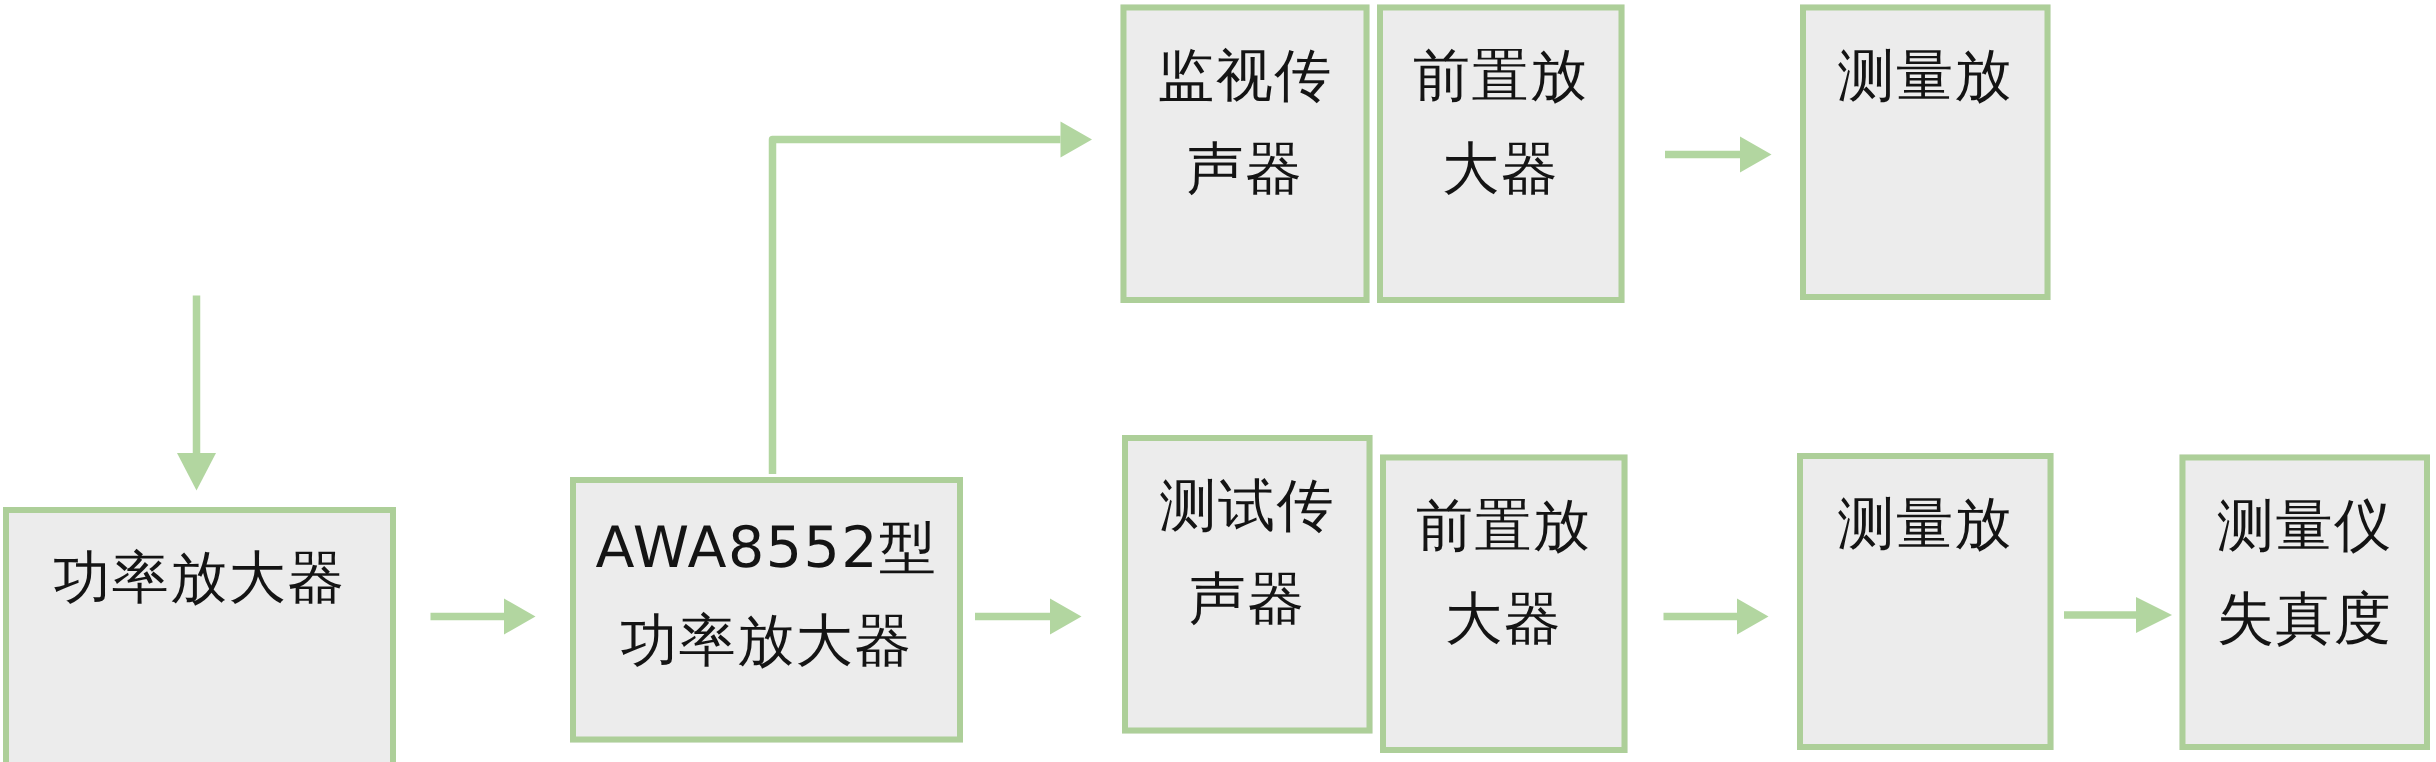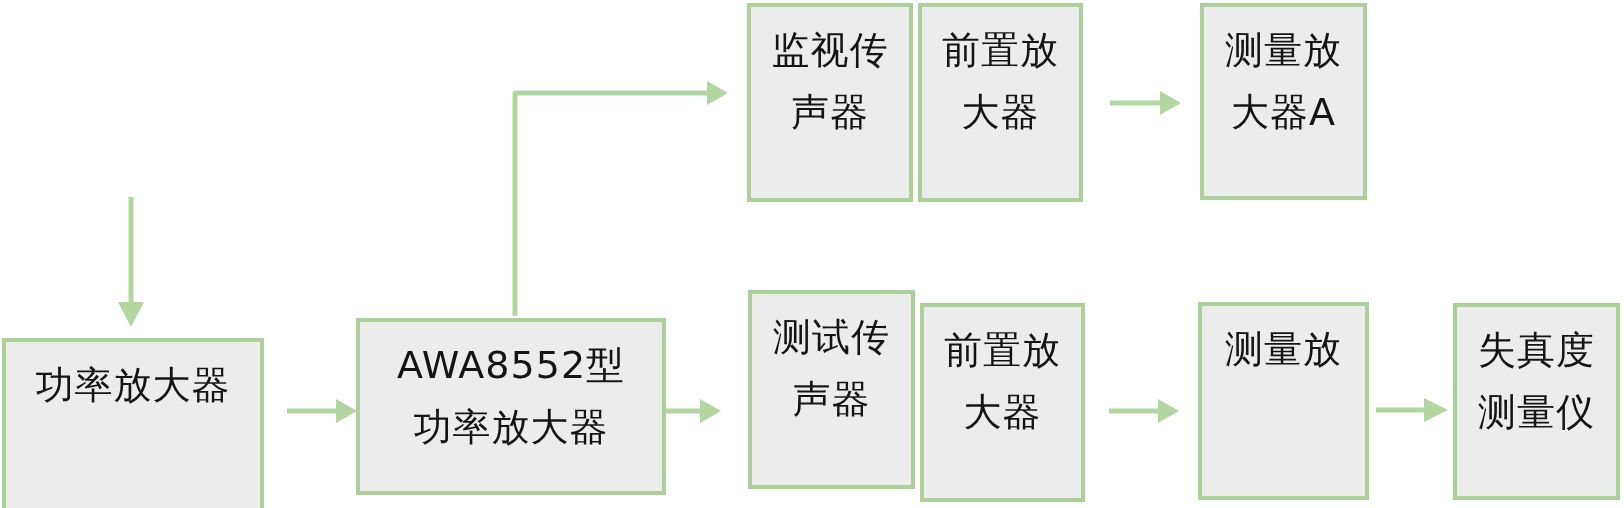--- a/index.html
+++ b/index.html
@@ -80,52 +80,51 @@
       <line class="astroke" x1="1376" y1="410" x2="1424" y2="410"></line>
       <polygon class="afill" points="1424,398 1424,422 1448,410"></polygon>
     </g>
   </svg>
 
 
   <div class="node" style="left:2px; top:338px; width:262px; height:188px;">
     <div class="line">功率放大器</div>
   </div>
 
-  <div class="node" style="left:356px; top:318px; width:310px; height:177px;">
+  <div class="node" style="left:380px; top:318px; width:262px; height:177px;">
     <div class="line">AWA8552型</div>
     <div class="line">功率放大器</div>
   </div>
 
   <div class="node" style="left:747px; top:3px; width:166px; height:199px;text-align:center;">
     <div class="line">监视传</div>
     <div class="line">声器</div>
   </div>
 
   <div class="node" style="left:918px; top:3px; width:165px; height:199px;">
     <div class="line">前置放</div>
     <div class="line">大器</div>
   </div>
 
   <div class="node" style="left:1200px; top:3px; width:167px; height:197px;">
     <div class="line">测量放</div>
-    <div class="line">大器A</div>
   </div>
 
   <div class="node" style="left:748px; top:290px; width:167px; height:199px;">
     <div class="line">测试传</div>
     <div class="line">声器</div>
   </div>
 
   <div class="node" style="left:920px; top:303px; width:165px; height:199px;">
     <div class="line">前置放</div>
     <div class="line">大器</div>
   </div>
 
   <div class="node" style="left:1198px; top:302px; width:171px; height:198px;">
     <div class="line">测量放</div>
   </div>
 
   <div class="node" style="left:1453px; top:303px; width:167px; height:197px;">
+    <div class="line">测量仪</div>
     <div class="line">失真度</div>
-    <div class="line">测量仪</div>
   </div>
 
 </div>
 
 </body></html>

